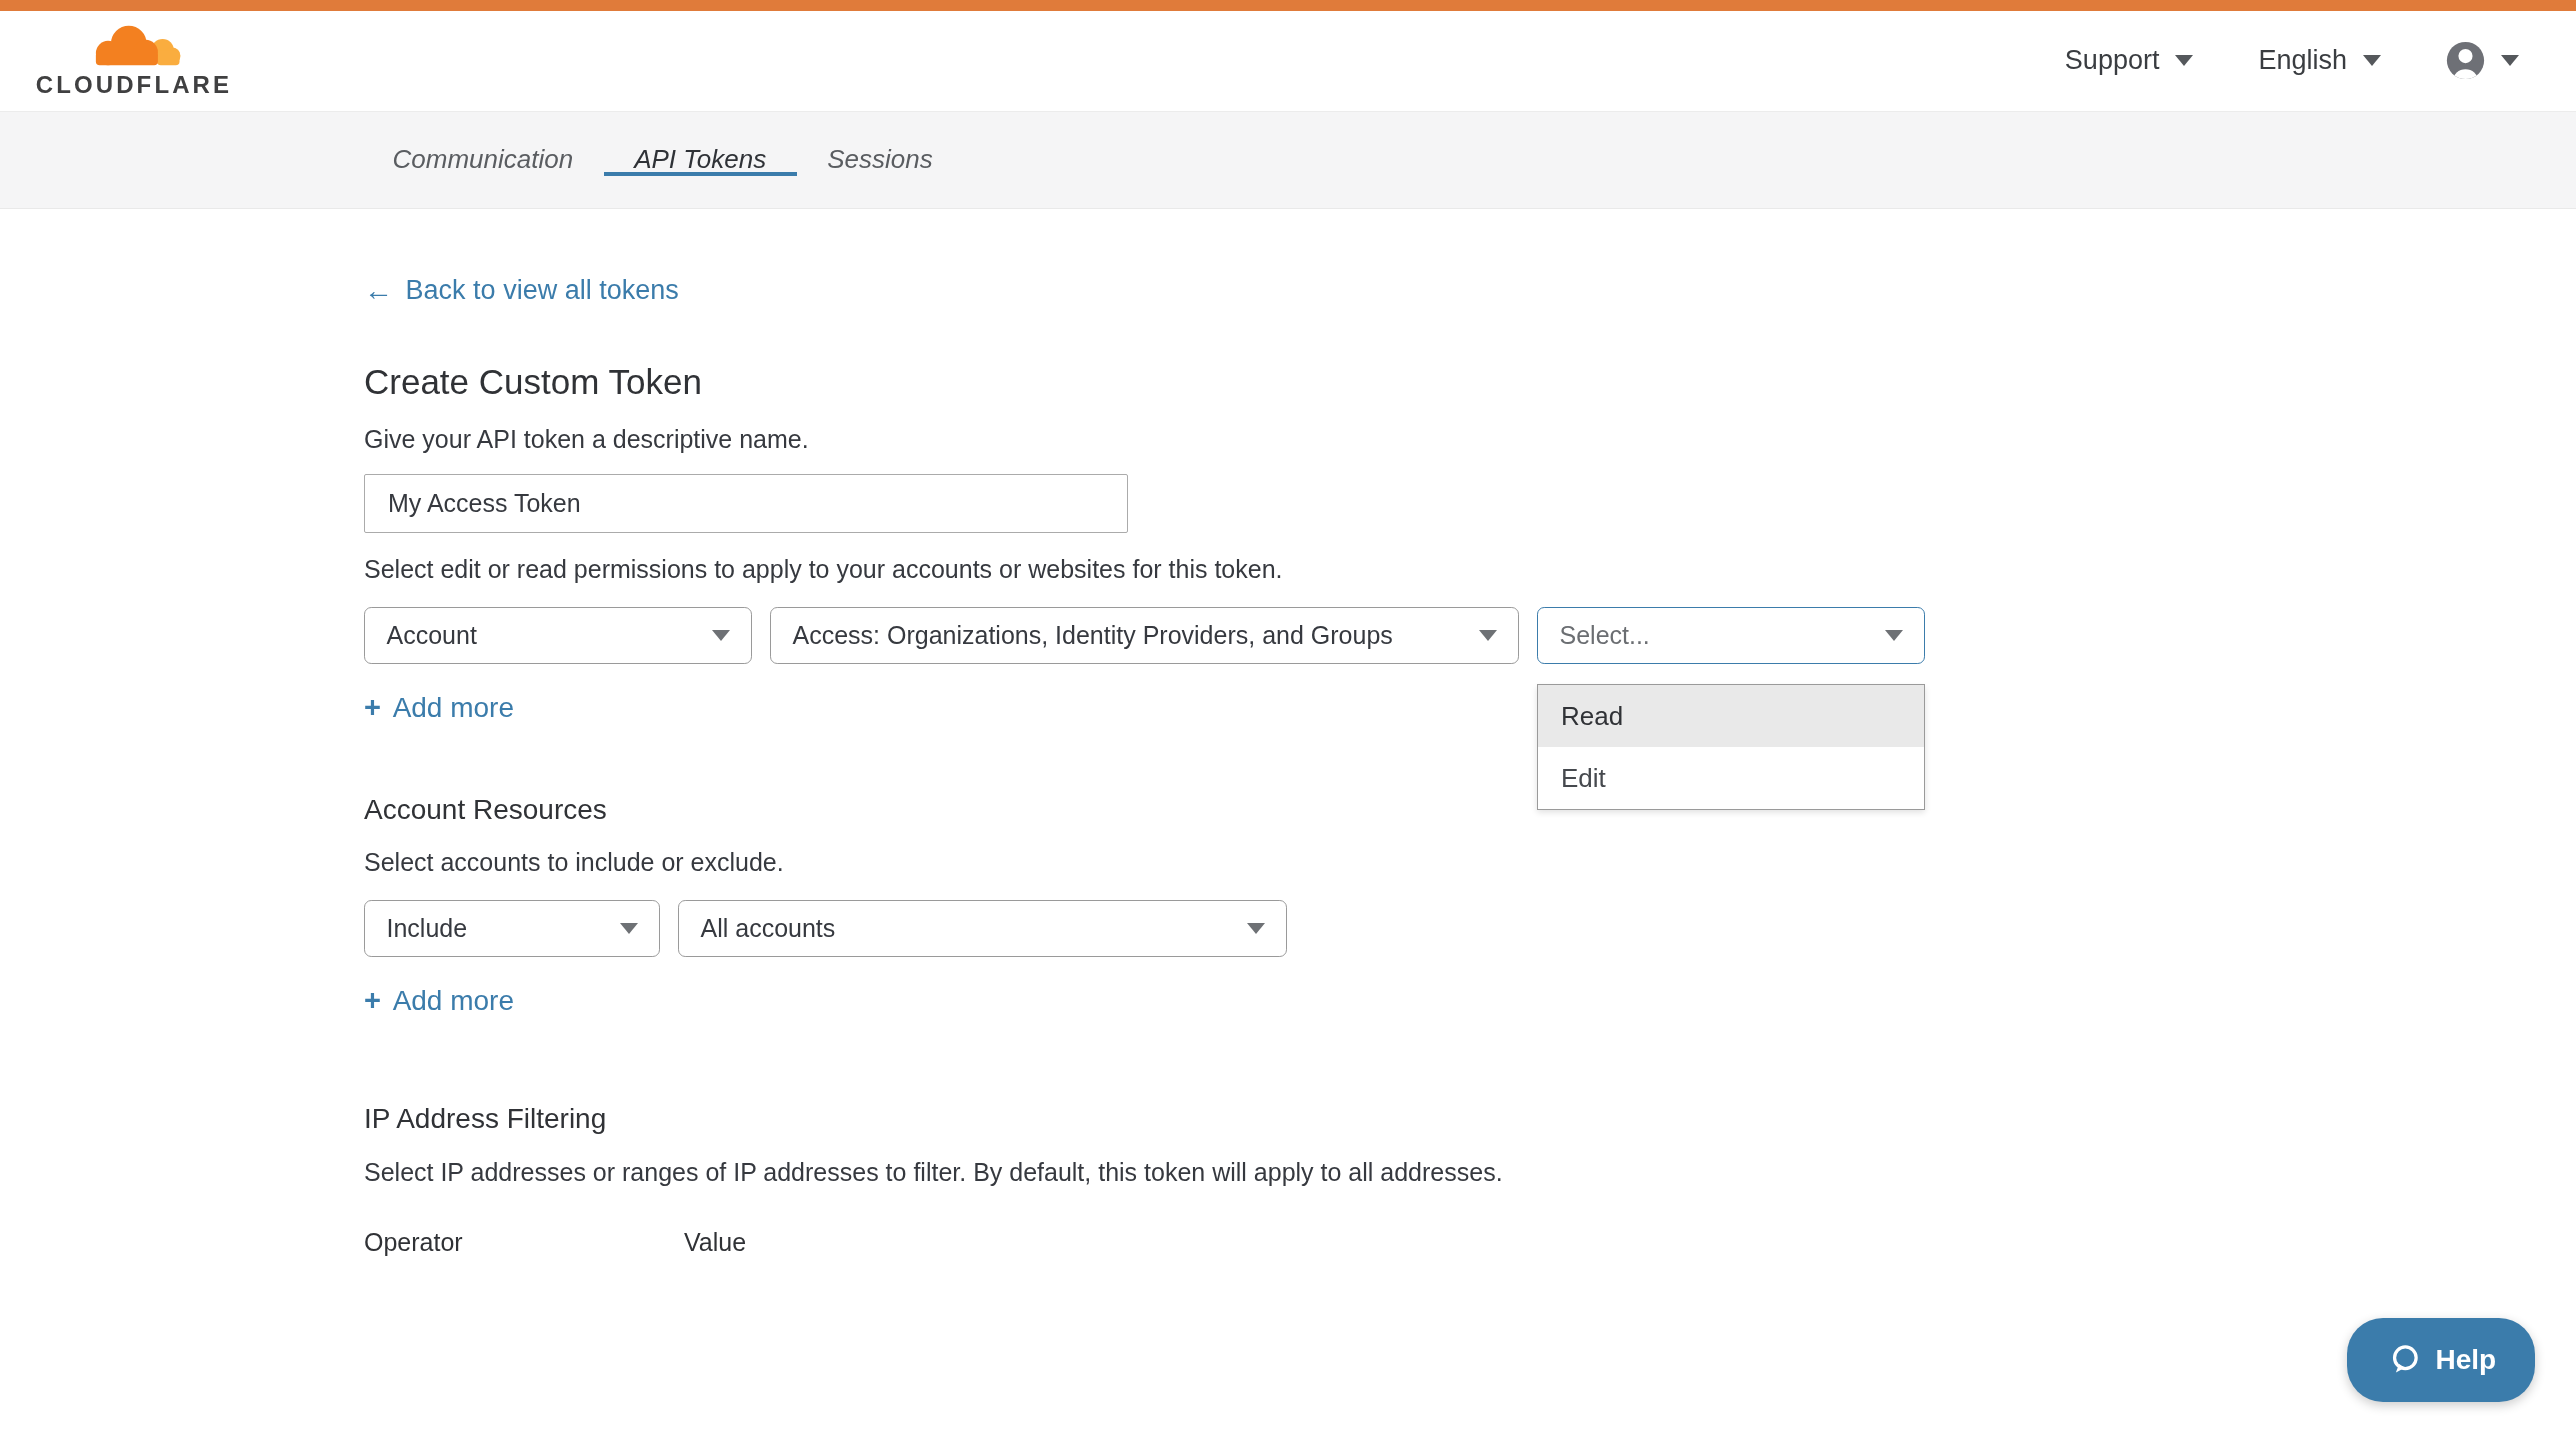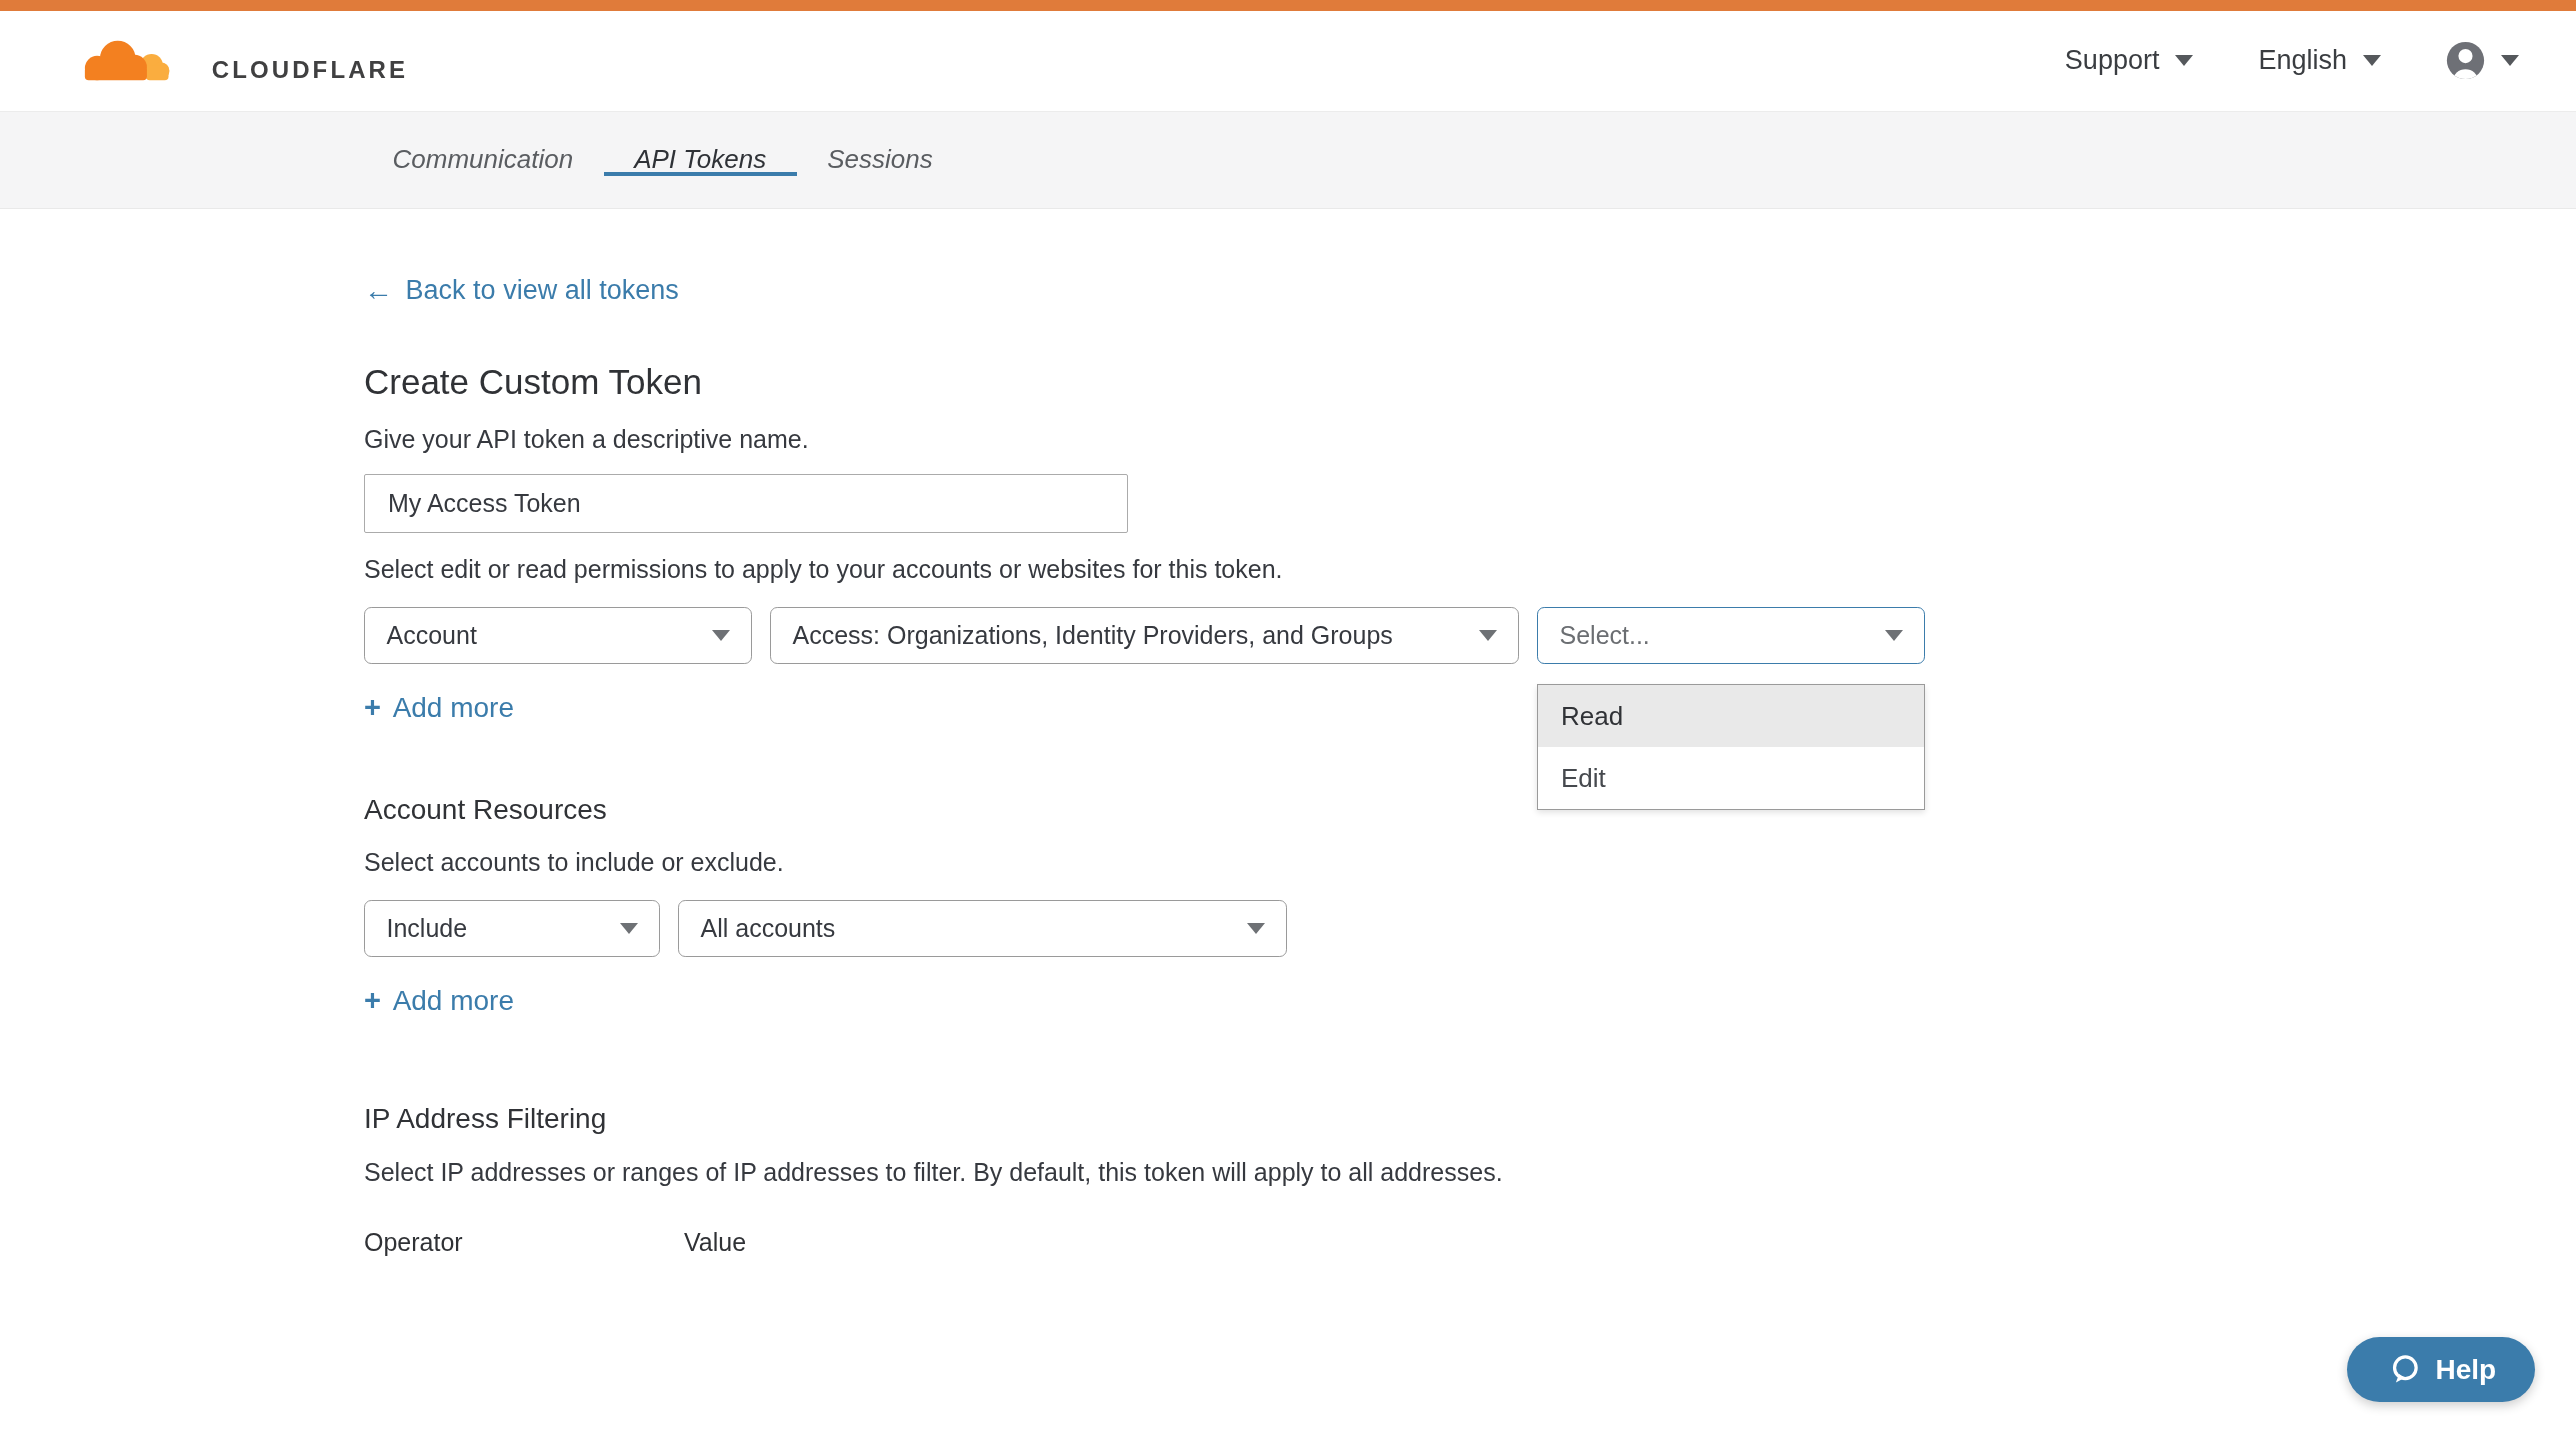--- a/index.html
+++ b/index.html
@@ -11,21 +11,21 @@
 
   
   .accent-bar { height: 10.8px; background: #E07B3A; }
 
   
   .site-header {
     height: 101px; background: #fff; display: flex; align-items: center;
     justify-content: space-between; padding: 0 57px 0 34px;
     border-bottom: 1.8px solid #ECECEC;
   }
-  .logo { display: flex; flex-direction: row; align-items: flex-end; cursor: pointer; }
+  .logo { display: flex; flex-direction: column; align-items: center; cursor: pointer; }
   .logo svg { width: 176px; height: 47px; display: block; }
   .wordmark {
     font-size: 24px; font-weight: bold; letter-spacing: 3.1px; color: #404041;
     margin-top: 1.8px; padding-left: 1.8px;
   }
   .header-right { display: flex; align-items: center; gap: 65px; }
   .menu-item { display: flex; align-items: center; gap: 16px; cursor: pointer; font-size: 27px; color: #3A3D41; }
   .chev {
     width: 0; height: 0; border-left: 9px solid transparent; border-right: 9px solid transparent;
     border-top: 11.7px solid #55585C; display: inline-block;
@@ -106,21 +106,21 @@
     display: inline-flex; align-items: center; gap: 11.7px; margin-top: 27px;
     color: #3B7CAB; font-size: 28px; cursor: pointer;
   }
   .add-more .plus { font-weight: bold; font-size: 29px; }
 
   .ip-labels { display: flex; margin-top: 41px; font-size: 25px; color: #303236; }
   .ip-labels .op-col { width: 320px; }
 
   
   .help-btn {
-    position: absolute; right: 41px; bottom: 29px; width: 188px; height: 65px;
+    position: absolute; right: 41px; bottom: 29px; width: 188px; height: 84px;
     border: none; border-radius: 36px; background: #3B7CAB; color: #fff;
     display: flex; align-items: center; justify-content: center; gap: 13.5px;
     font-size: 28px; font-weight: bold; font-family: "Liberation Sans", sans-serif;
     cursor: pointer; box-shadow: 0 3.6px 10.8px rgba(0,0,0,0.2);
   }
   .help-btn svg { width: 36px; height: 36px; display: block; }
 </style>
 </head>
 <body>
 

